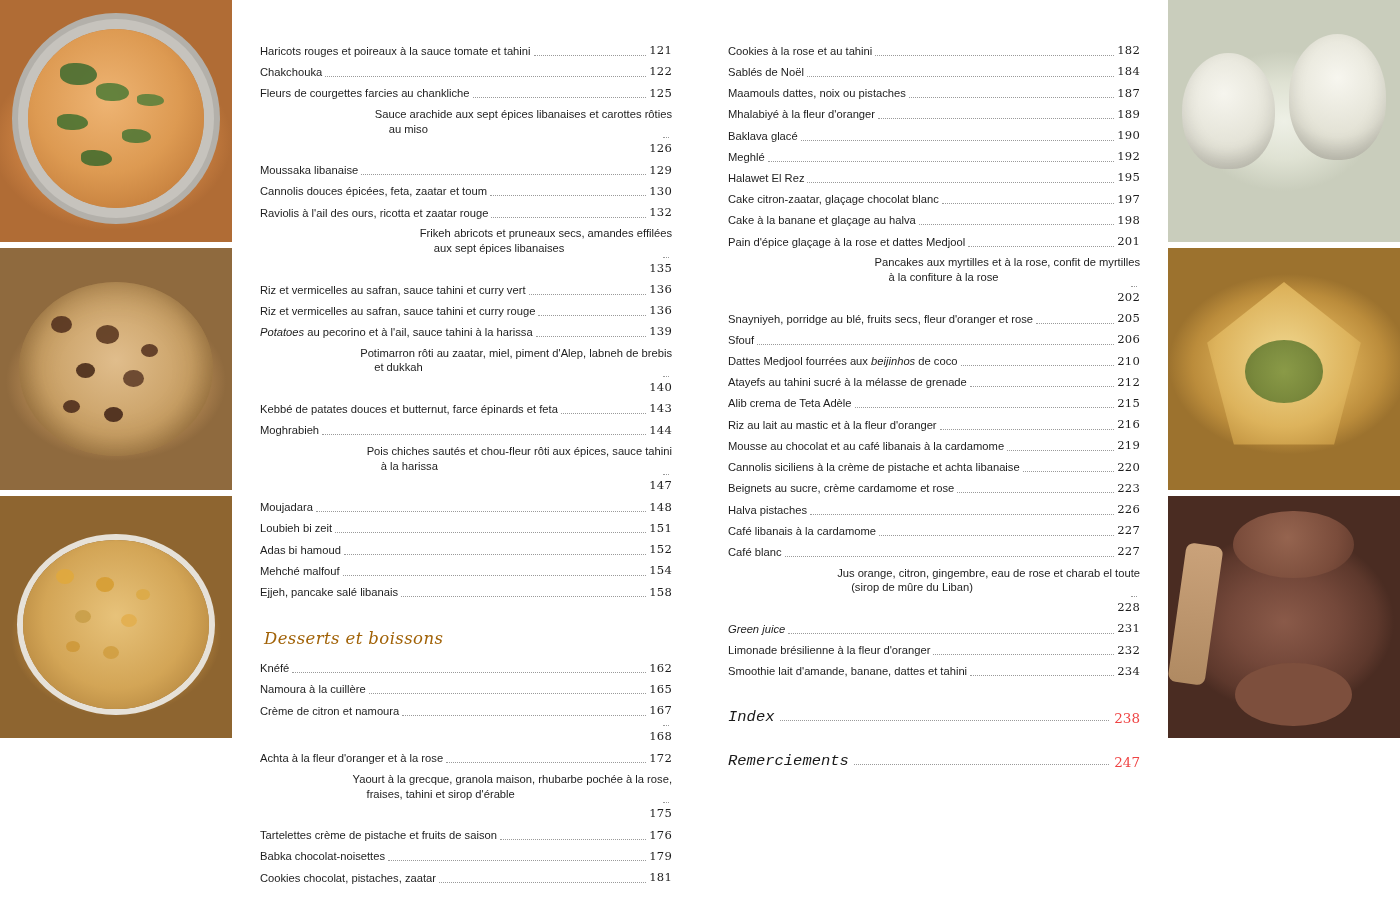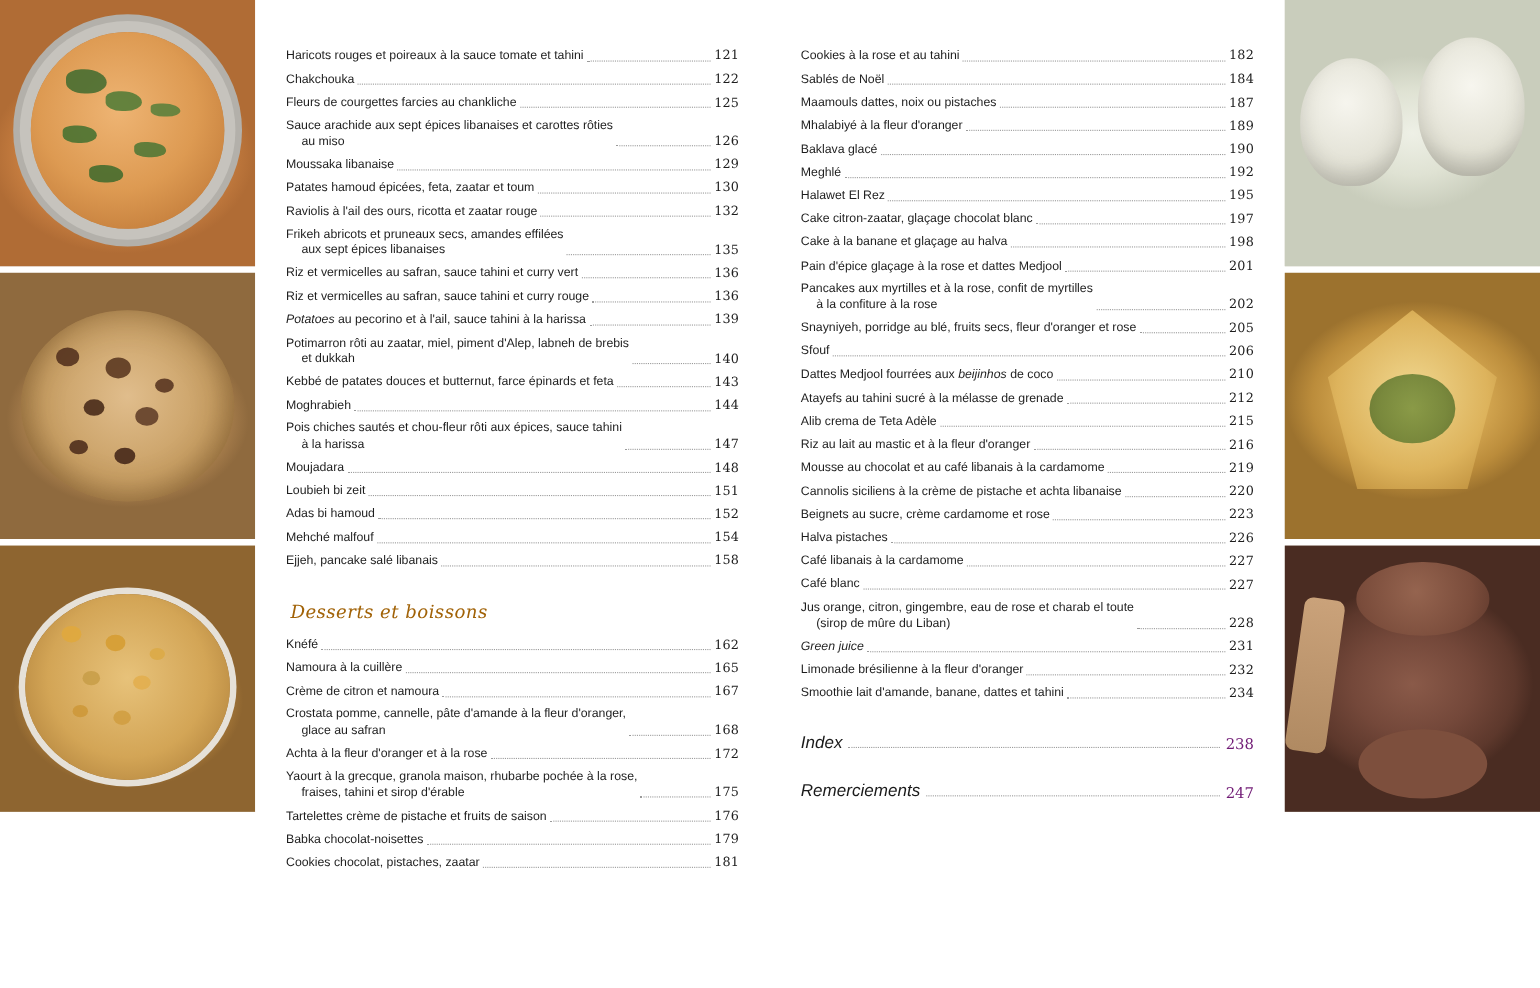--- a/index.html
+++ b/index.html
@@ -233,45 +233,45 @@
     min-width: 6px;
   }
   .entry .page-no {
     font-family: "DejaVu Serif", serif;
     font-size: 11.6px;
     letter-spacing: .2px;
     color: #1d1d1d;
     white-space: nowrap;
   }
   
-  .entry.multi { align-items: flex-end; }
+  .entry.multi { align-items: flex-end; flex-direction: column; }
   .entry.multi .label { line-height: 1.32; }
   .entry.multi .label .l2 { display: block; padding-left: 14px; }
 
   .big-entry {
     display: flex;
     align-items: flex-end;
     margin-top: 26px;
   }
   .big-entry .label {
-    font-family: Liberation Sans, sans-serif;
+    font-family: Liberation Mono, monospace;
     font-style: italic;
     font-size: 15.5px;
     color: #1a1a1a;
   }
   .big-entry .dots {
     flex: 1 1 auto;
     border-bottom: 1px dotted #9a9a9a;
     margin: 0 5px 5px 5px;
     height: 1px;
   }
   .big-entry .page-no {
     font-family: "DejaVu Serif", serif;
     font-size: 13.5px;
-    color: #701a75;
+    color: #ef4444;
   }
 </style>
 </head>
 <body>
 
 <div class="page">
 
   <div class="photo-col left">
     <div class="photo ph-stew"></div>
     <div class="photo ph-grain"></div>
@@ -301,21 +301,21 @@
             <span class="label">Sauce arachide aux sept épices libanaises et carottes rôties<span class="l2">au miso</span></span>
             <span class="dots"></span>
             <span class="page-no">126</span>
           </div>
           <div class="entry">
             <span class="label">Moussaka libanaise</span>
             <span class="dots"></span>
             <span class="page-no">129</span>
           </div>
           <div class="entry">
-            <span class="label">Patates hamoud épicées, feta, zaatar et toum</span>
+            <span class="label">Cannolis douces épicées, feta, zaatar et toum</span>
             <span class="dots"></span>
             <span class="page-no">130</span>
           </div>
           <div class="entry">
             <span class="label">Raviolis à l'ail des ours, ricotta et zaatar rouge</span>
             <span class="dots"></span>
             <span class="page-no">132</span>
           </div>
           <div class="entry multi">
             <span class="label">Frikeh abricots et pruneaux secs, amandes effilées<span class="l2">aux sept épices libanaises</span></span>
@@ -396,21 +396,20 @@
             <span class="label">Namoura à la cuillère</span>
             <span class="dots"></span>
             <span class="page-no">165</span>
           </div>
           <div class="entry">
             <span class="label">Crème de citron et namoura</span>
             <span class="dots"></span>
             <span class="page-no">167</span>
           </div>
           <div class="entry multi">
-            <span class="label">Crostata pomme, cannelle, pâte d'amande à la fleur d'oranger,<span class="l2">glace au safran</span></span>
             <span class="dots"></span>
             <span class="page-no">168</span>
           </div>
           <div class="entry">
             <span class="label">Achta à la fleur d'oranger et à la rose</span>
             <span class="dots"></span>
             <span class="page-no">172</span>
           </div>
           <div class="entry multi">
             <span class="label">Yaourt à la grecque, granola maison, rhubarbe pochée à la rose,<span class="l2">fraises, tahini et sirop d'érable</span></span>

